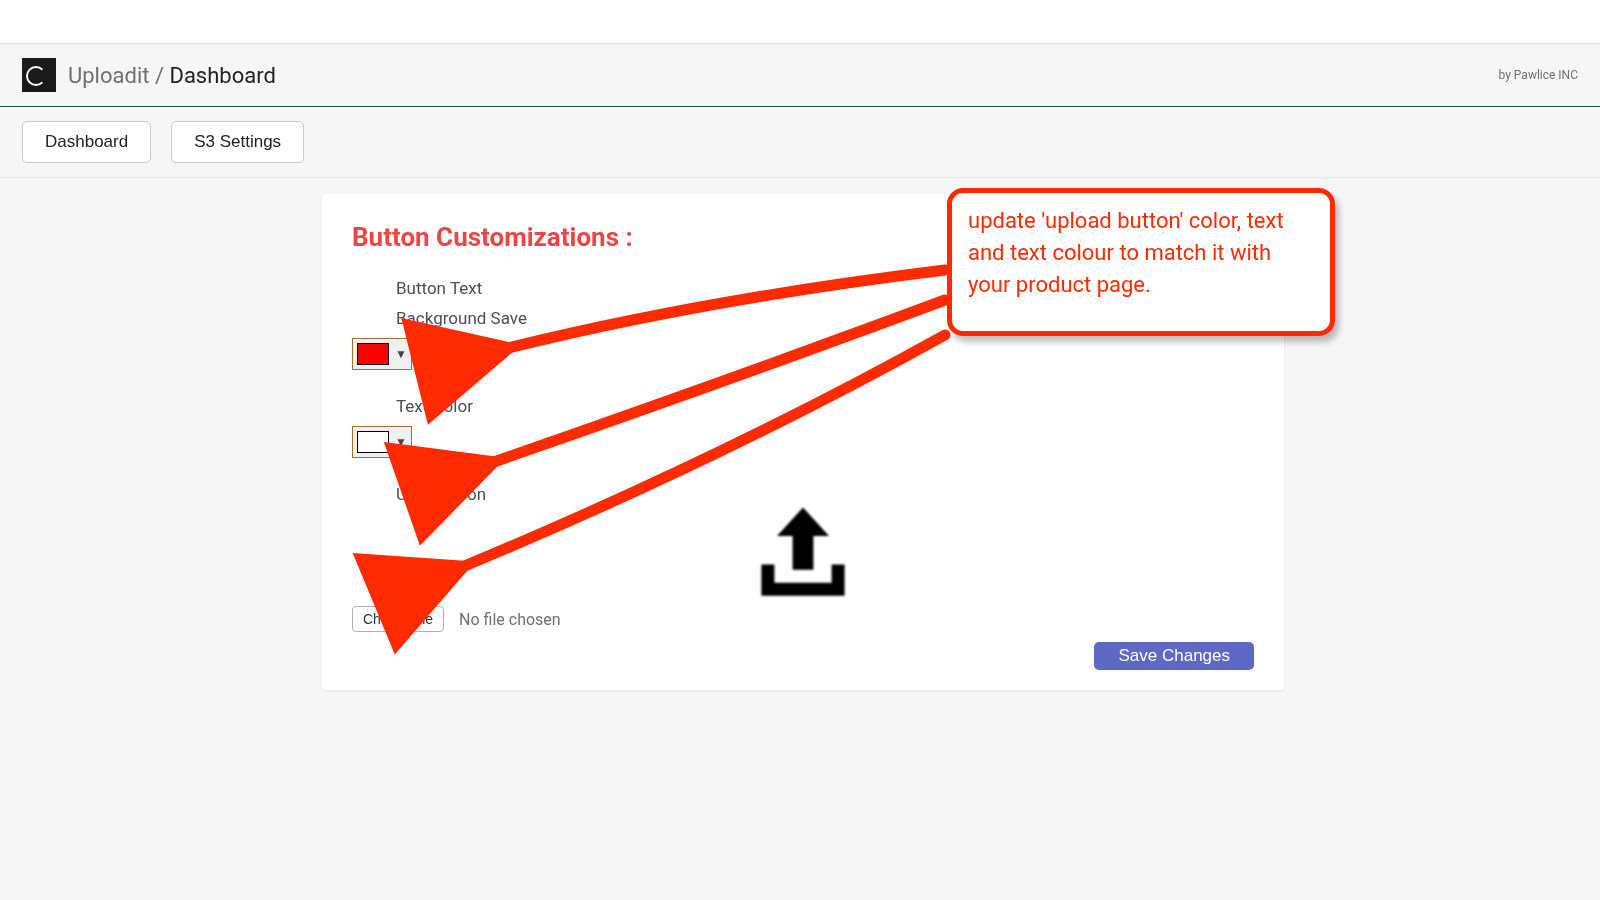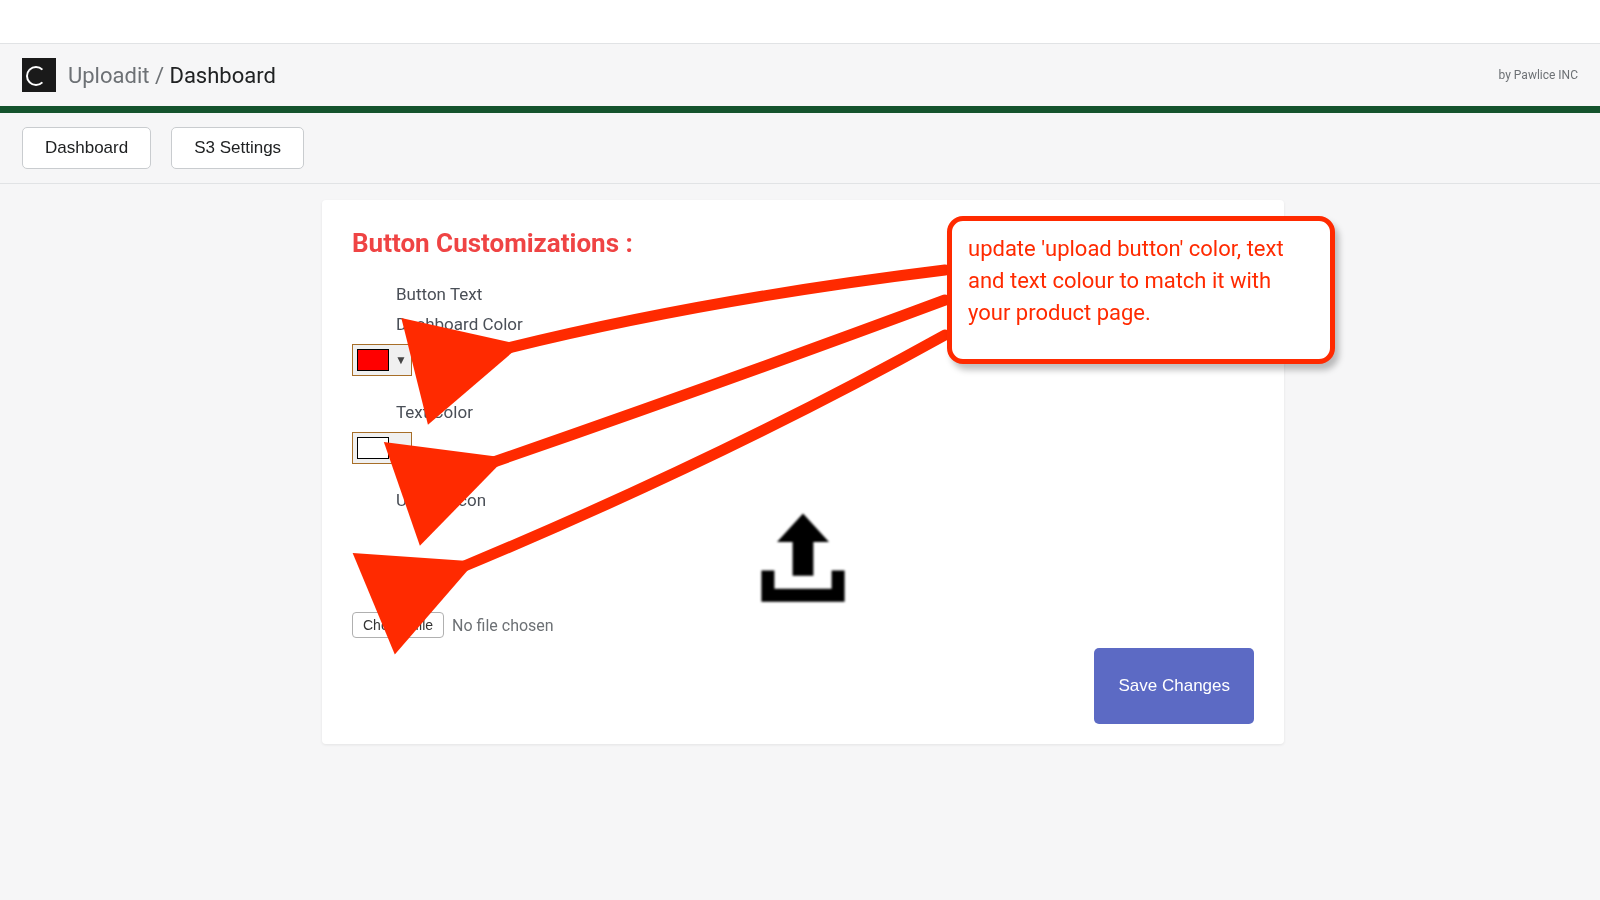--- a/index.html
+++ b/index.html
@@ -15,21 +15,21 @@
     .topbar {
       background: #fff;
       height: 44px;
       border-bottom: 1px solid #e1e3e5;
     }
     .header {
       display: flex;
       align-items: center;
       justify-content: space-between;
       padding: 14px 22px;
-      border-bottom: 7px solid #14532d;
+      border-bottom: 1px solid #14532d;
     }
     .header-left {
       display: flex;
       align-items: center;
       gap: 12px;
     }
     .logo {
       width: 34px;
       height: 34px;
       background: #1a1a1a;
@@ -138,21 +138,21 @@
       margin-top: -30px;
     }
     .upload-icon {
       width: 130px;
       height: 130px;
       filter: blur(1.2px);
     }
     .file-row {
       display: flex;
       align-items: center;
-      gap: 8px;
+      gap: 15px;
       margin-top: -8px;
     }
     .choose-file-btn {
       background: #fff;
       border: 1px solid #b0b0b0;
       border-radius: 4px;
       padding: 4px 10px;
       font-size: 14px;
       color: #333;
       cursor: pointer;
@@ -164,28 +164,28 @@
     .save-row {
       display: flex;
       justify-content: flex-end;
       margin-top: 10px;
     }
     .save-btn {
       background: #5c6ac4;
       color: #fff;
       border: none;
       border-radius: 5px;
-      padding: 28px 24px;
+      padding: 4px 24px;
       font-size: 17px;
       cursor: pointer;
     }
     .callout {
       position: absolute;
       left: 947px;
-      top: 216px;
+      top: 188px;
       width: 388px;
       border: 5px solid #ff2a00;
       border-radius: 16px;
       background: #fff;
       padding: 12px 16px 30px 16px;
       font-size: 22px;
       line-height: 1.45;
       color: #ff2a00;
       box-shadow: 4px 6px 6px rgba(0,0,0,0.25);
       z-index: 50;
@@ -219,21 +219,21 @@
   <button class="tab-btn">Dashboard</button>
   <button class="tab-btn">S3 Settings</button>
 </div>
 
 <div class="content-area">
   <div class="card">
     <div class="section-title">Button Customizations :</div>
 
     <div class="field-label">Button Text</div>
 
-    <div class="field-label">Dashboard Color</div>
+    <div class="field-label">Background Save</div>
     <div class="color-picker">
       <span class="swatch red"></span>
       <span class="dropdown-tri">▼</span>
     </div>
     <br>
 
     <div class="field-label">Text Color</div>
     <div class="color-picker">
       <span class="swatch white"></span>
       <span class="dropdown-tri">▼</span>

